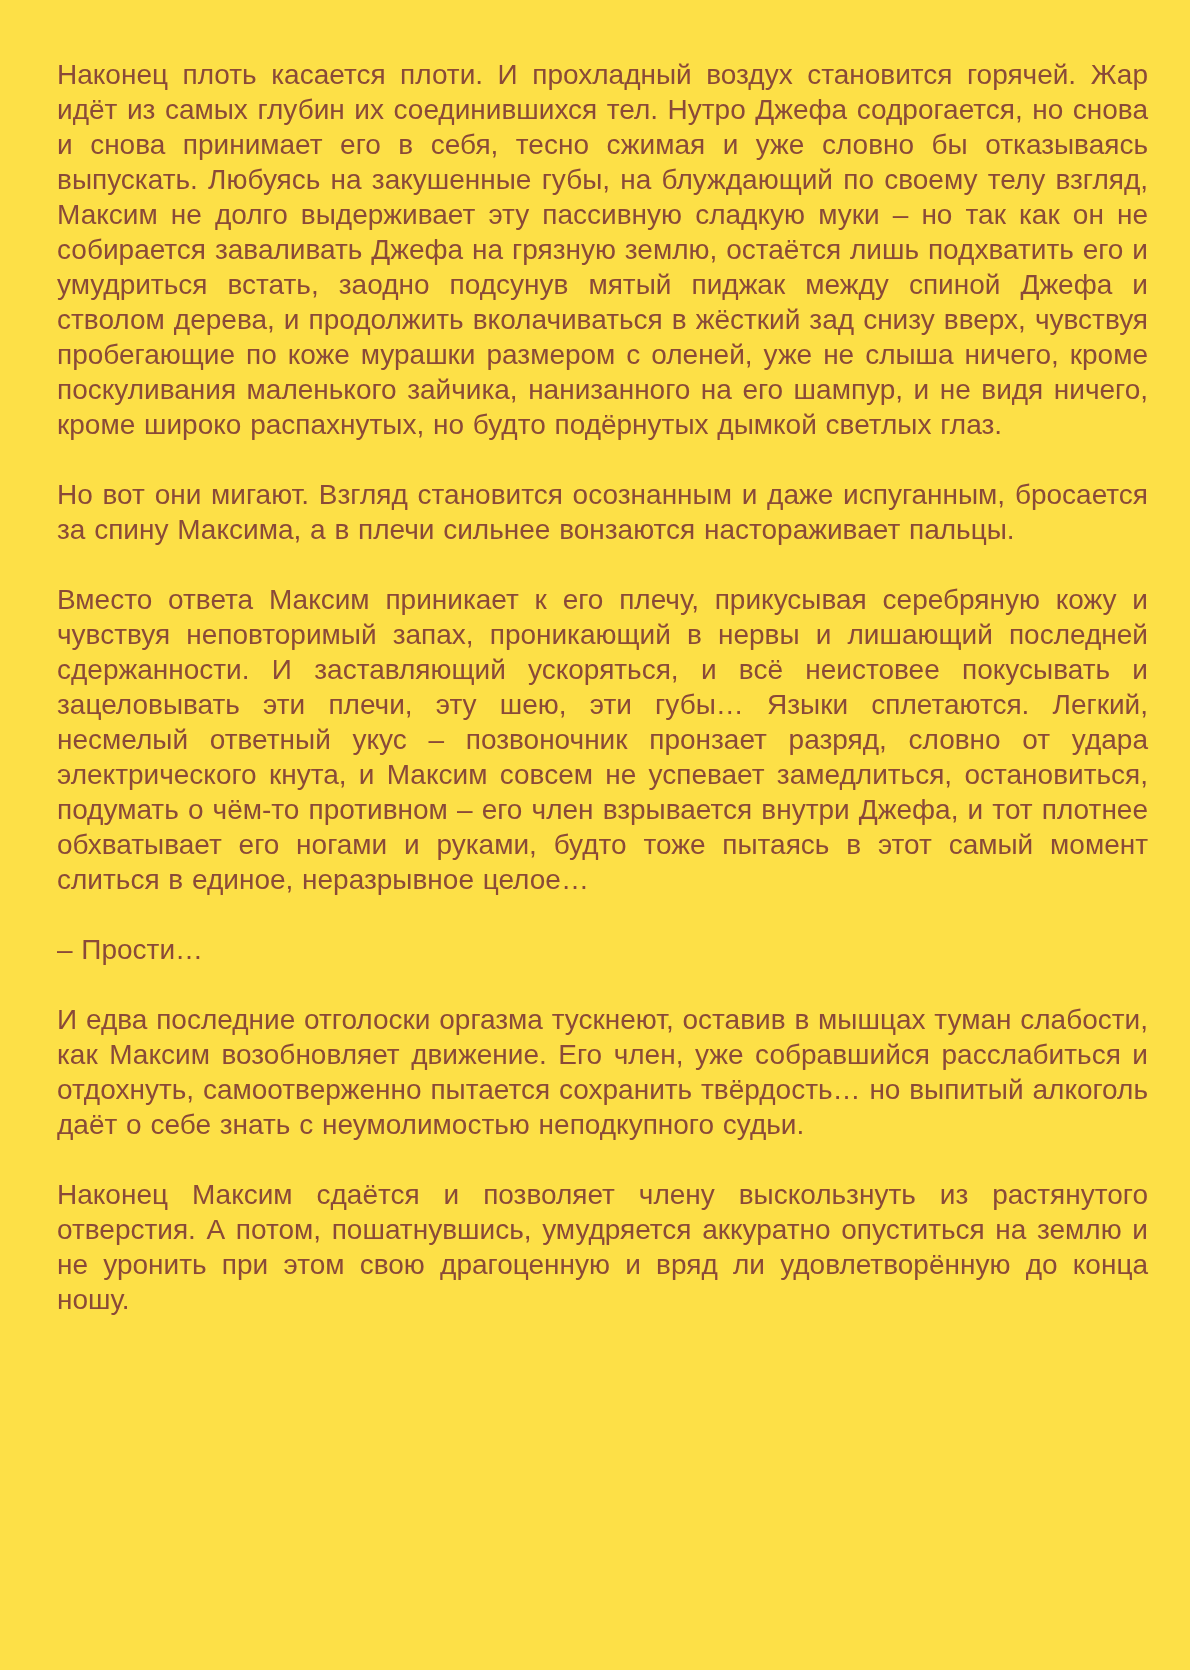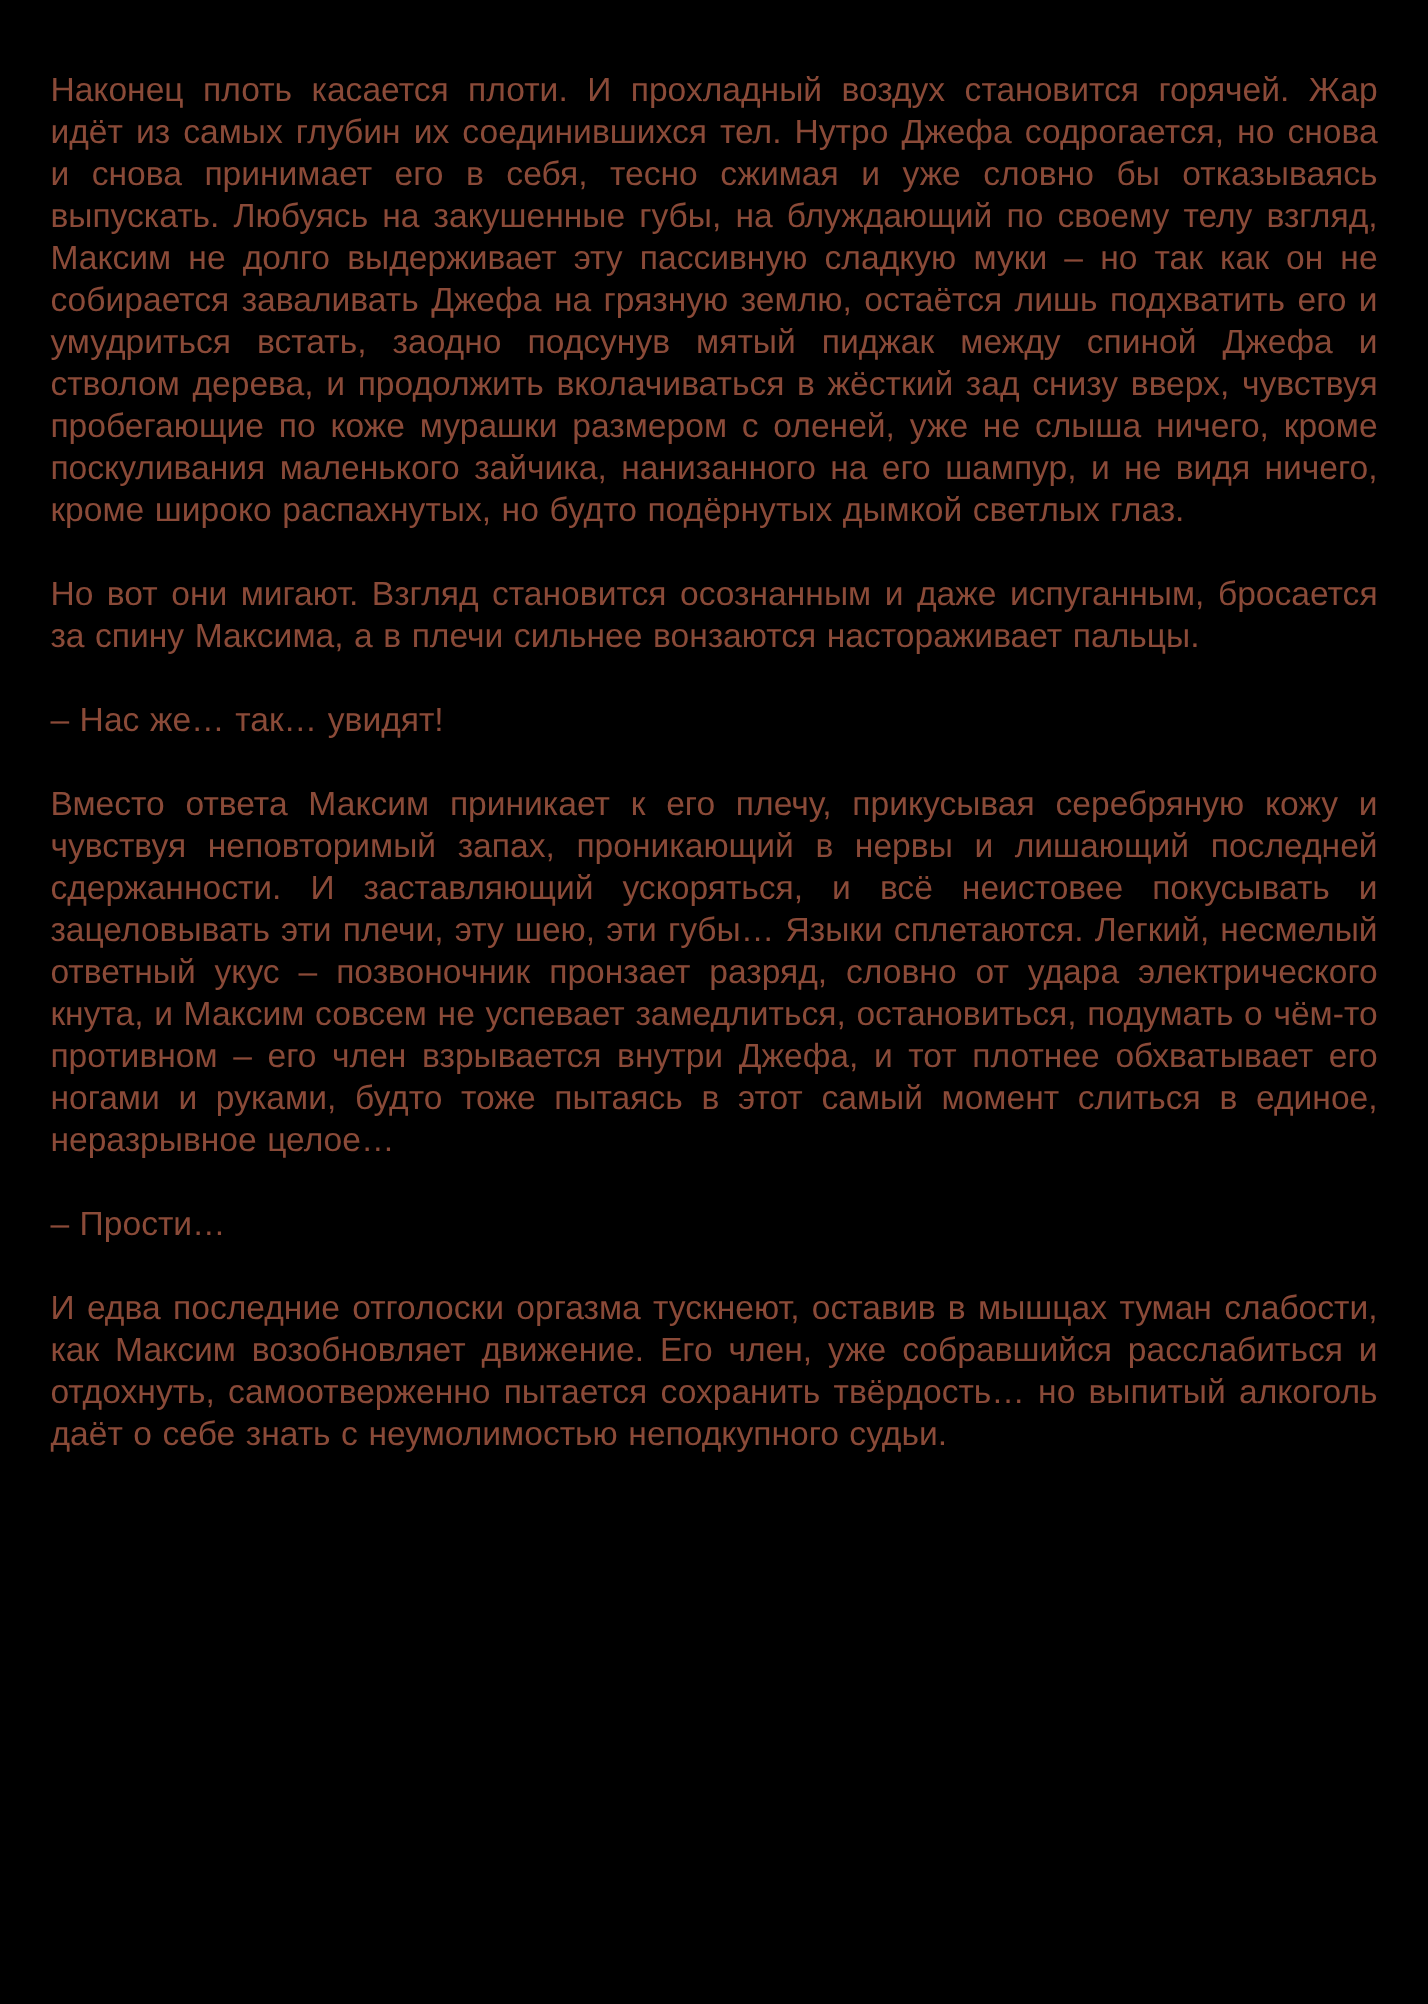--- a/index.html
+++ b/index.html
@@ -8,36 +8,36 @@
   }
   body {
     background: #f8efdb;
     font-family: "Liberation Sans", sans-serif;
   }
   .page {
     position: relative;
     width: 1190px;
     height: 1670px;
     box-sizing: border-box;
-    background: #000000;
-    padding: 57px 42px 0 42px;
+    background: #fde047;
+    padding: 57px 42px 0 57px;
     overflow: hidden;
   }
   .page p {
     margin: 0 0 35px 0;
     font-size: 28px;
     line-height: 35px;
     color: #8a4a38;
     text-align: justify;
     word-spacing: 1px;
   }
 </style>
 </head>
 <body>
 
 <div class="page">
   <p>Наконец плоть касается плоти. И прохладный воздух становится горячей. Жар идёт из самых глубин их соединившихся тел. Нутро Джефа содрогается, но снова и снова принимает его в себя, тесно сжимая и уже словно бы отказываясь выпускать. Любуясь на закушенные губы, на блуждающий по своему телу взгляд, Максим не долго выдерживает эту пассивную сладкую муки – но так как он не собирается заваливать Джефа на грязную землю, остаётся лишь подхватить его и умудриться встать, заодно подсунув мятый пиджак между спиной Джефа и стволом дерева, и продолжить вколачиваться в жёсткий зад снизу вверх, чувствуя пробегающие по коже мурашки размером с оленей, уже не слыша ничего, кроме поскуливания маленького зайчика, нанизанного на его шампур, и не видя ничего, кроме широко распахнутых, но будто подёрнутых дымкой светлых глаз.</p>
   <p>Но вот они мигают. Взгляд становится осознанным и даже испуганным, бросается за спину Максима, а в плечи сильнее вонзаются настораживает пальцы.</p>
-  <p>– Нас же… так… увидят!</p>
   <p>Вместо ответа Максим приникает к его плечу, прикусывая серебряную кожу и чувствуя неповторимый запах, проникающий в нервы и лишающий последней сдержанности. И заставляющий ускоряться, и всё неистовее покусывать и зацеловывать эти плечи, эту шею, эти губы… Языки сплетаются. Легкий, несмелый ответный укус – позвоночник пронзает разряд, словно от удара электрического кнута, и Максим совсем не успевает замедлиться, остановиться, подумать о чём-то противном – его член взрывается внутри Джефа, и тот плотнее обхватывает его ногами и руками, будто тоже пытаясь в этот самый момент слиться в единое, неразрывное целое…</p>
   <p>– Прости…</p>
   <p>И едва последние отголоски оргазма тускнеют, оставив в мышцах туман слабости, как Максим возобновляет движение. Его член, уже собравшийся расслабиться и отдохнуть, самоотверженно пытается сохранить твёрдость… но выпитый алкоголь даёт о себе знать с неумолимостью неподкупного судьи.</p>
+  <p>Наконец Максим сдаётся и позволяет члену выскользнуть из растянутого отверстия. А потом, пошатнувшись, умудряется аккуратно опуститься на землю и не уронить при этом свою драгоценную и вряд ли удовлетворённую до конца ношу.</p>
 </div>
 
 </body></html>

